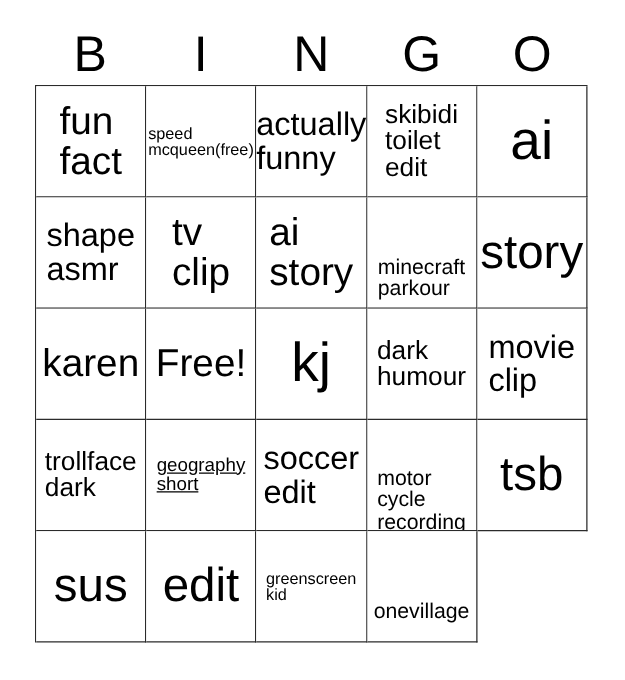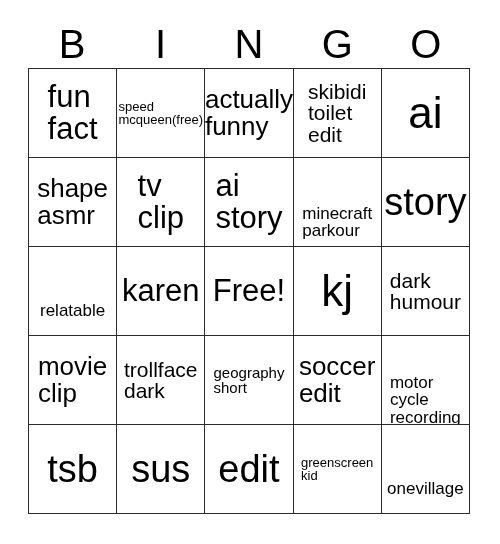--- a/index.html
+++ b/index.html
@@ -75,21 +75,21 @@
     word-break: normal;
   }
 
   
   .fs-xxl .label { font-size: 44px; }
   .fs-xl  .label { font-size: 38px; }
   .fs-lg  .label { font-size: 31px; }
   .fs-md  .label { font-size: 26px; }
   .fs-sm  .label { font-size: 21px; }
   .fs-xs  .label { font-size: 17px; margin-top: 40px; }
-  .fs-xxs .label { font-size: 15px; }
+  .fs-xxs .label { font-size: 15px; text-decoration: underline; }
   .fs-tiny .label { font-size: 13px; }
 </style>
 </head>
 <body>
 
 <div id="card">
 
   <div id="header-row">
     <div class="header-letter">B</div>
     <div class="header-letter">I</div>
@@ -134,23 +134,20 @@
 story</span>
       </div>
     <div class="cell fs-xs">
         <span class="label">minecraft
 parkour</span>
       </div>
     <div class="cell fs-xl">
         <span class="label">story</span>
       </div>
 
-    <div class="cell fs-xs">
-        <span class="label">relatable</span>
-      </div>
     <div class="cell fs-lg">
         <span class="label">karen</span>
       </div>
     <div class="cell fs-lg">
         <span class="label">Free!</span>
       </div>
     <div class="cell fs-xxl">
         <span class="label">kj</span>
       </div>
     <div class="cell fs-sm">

